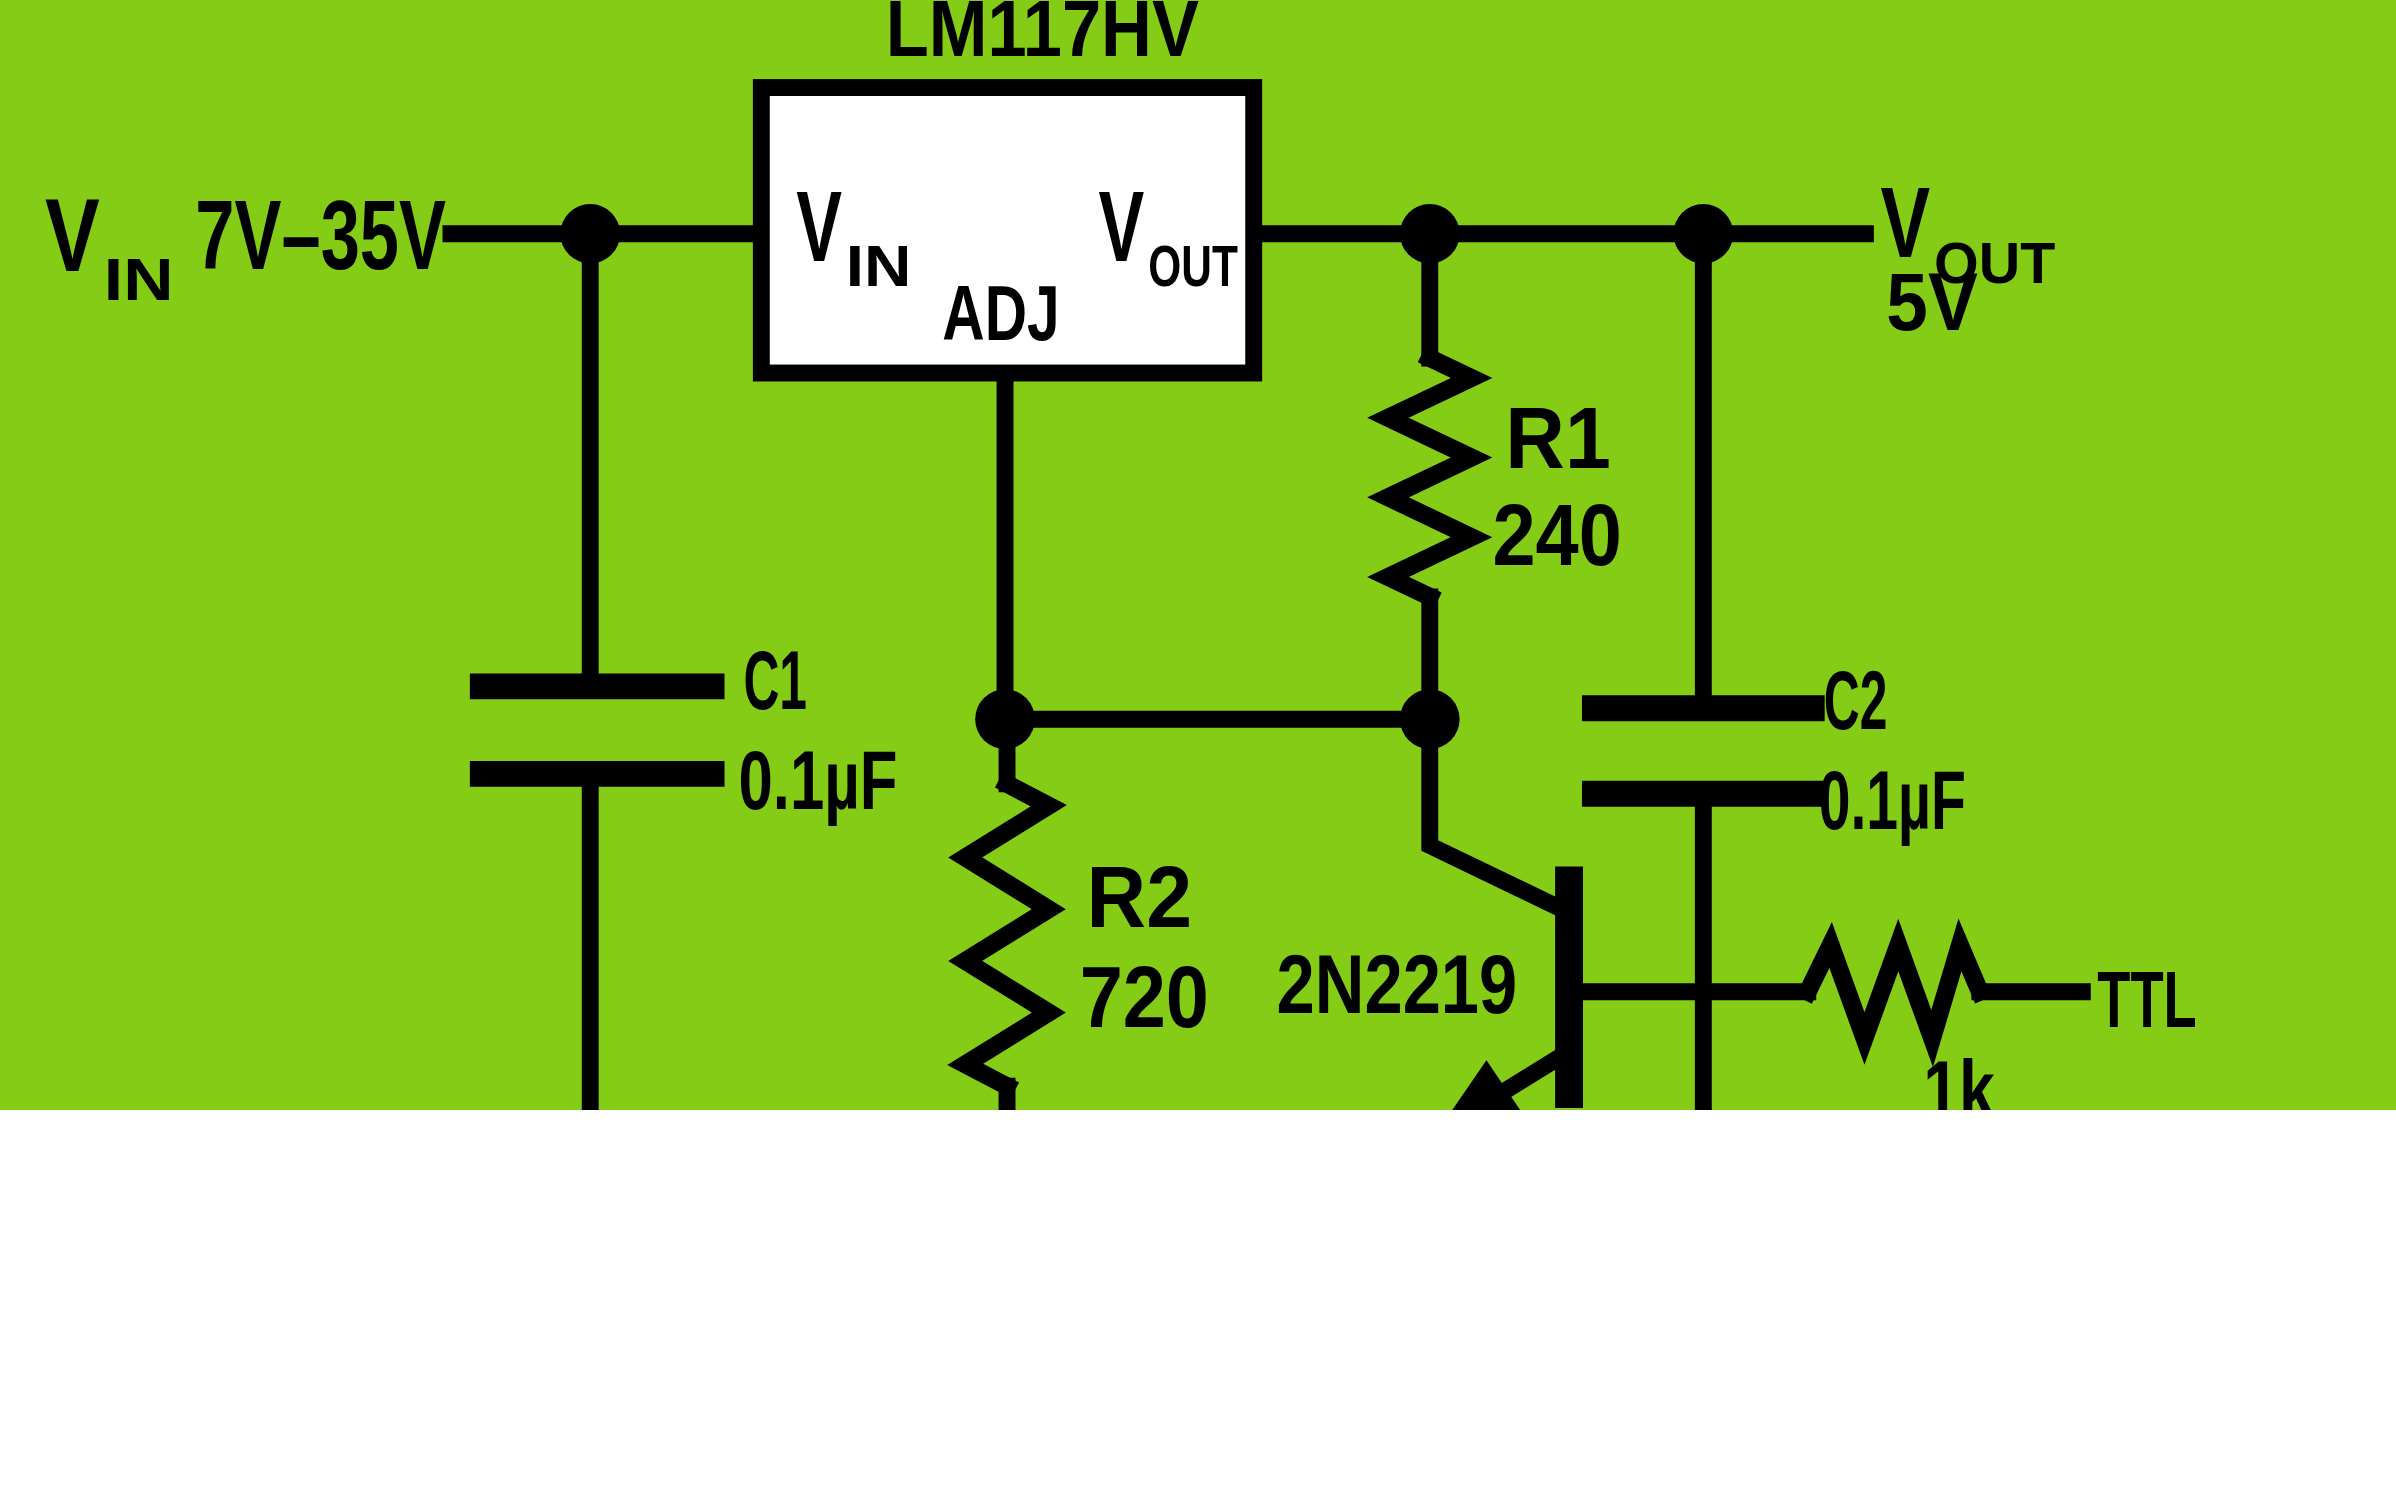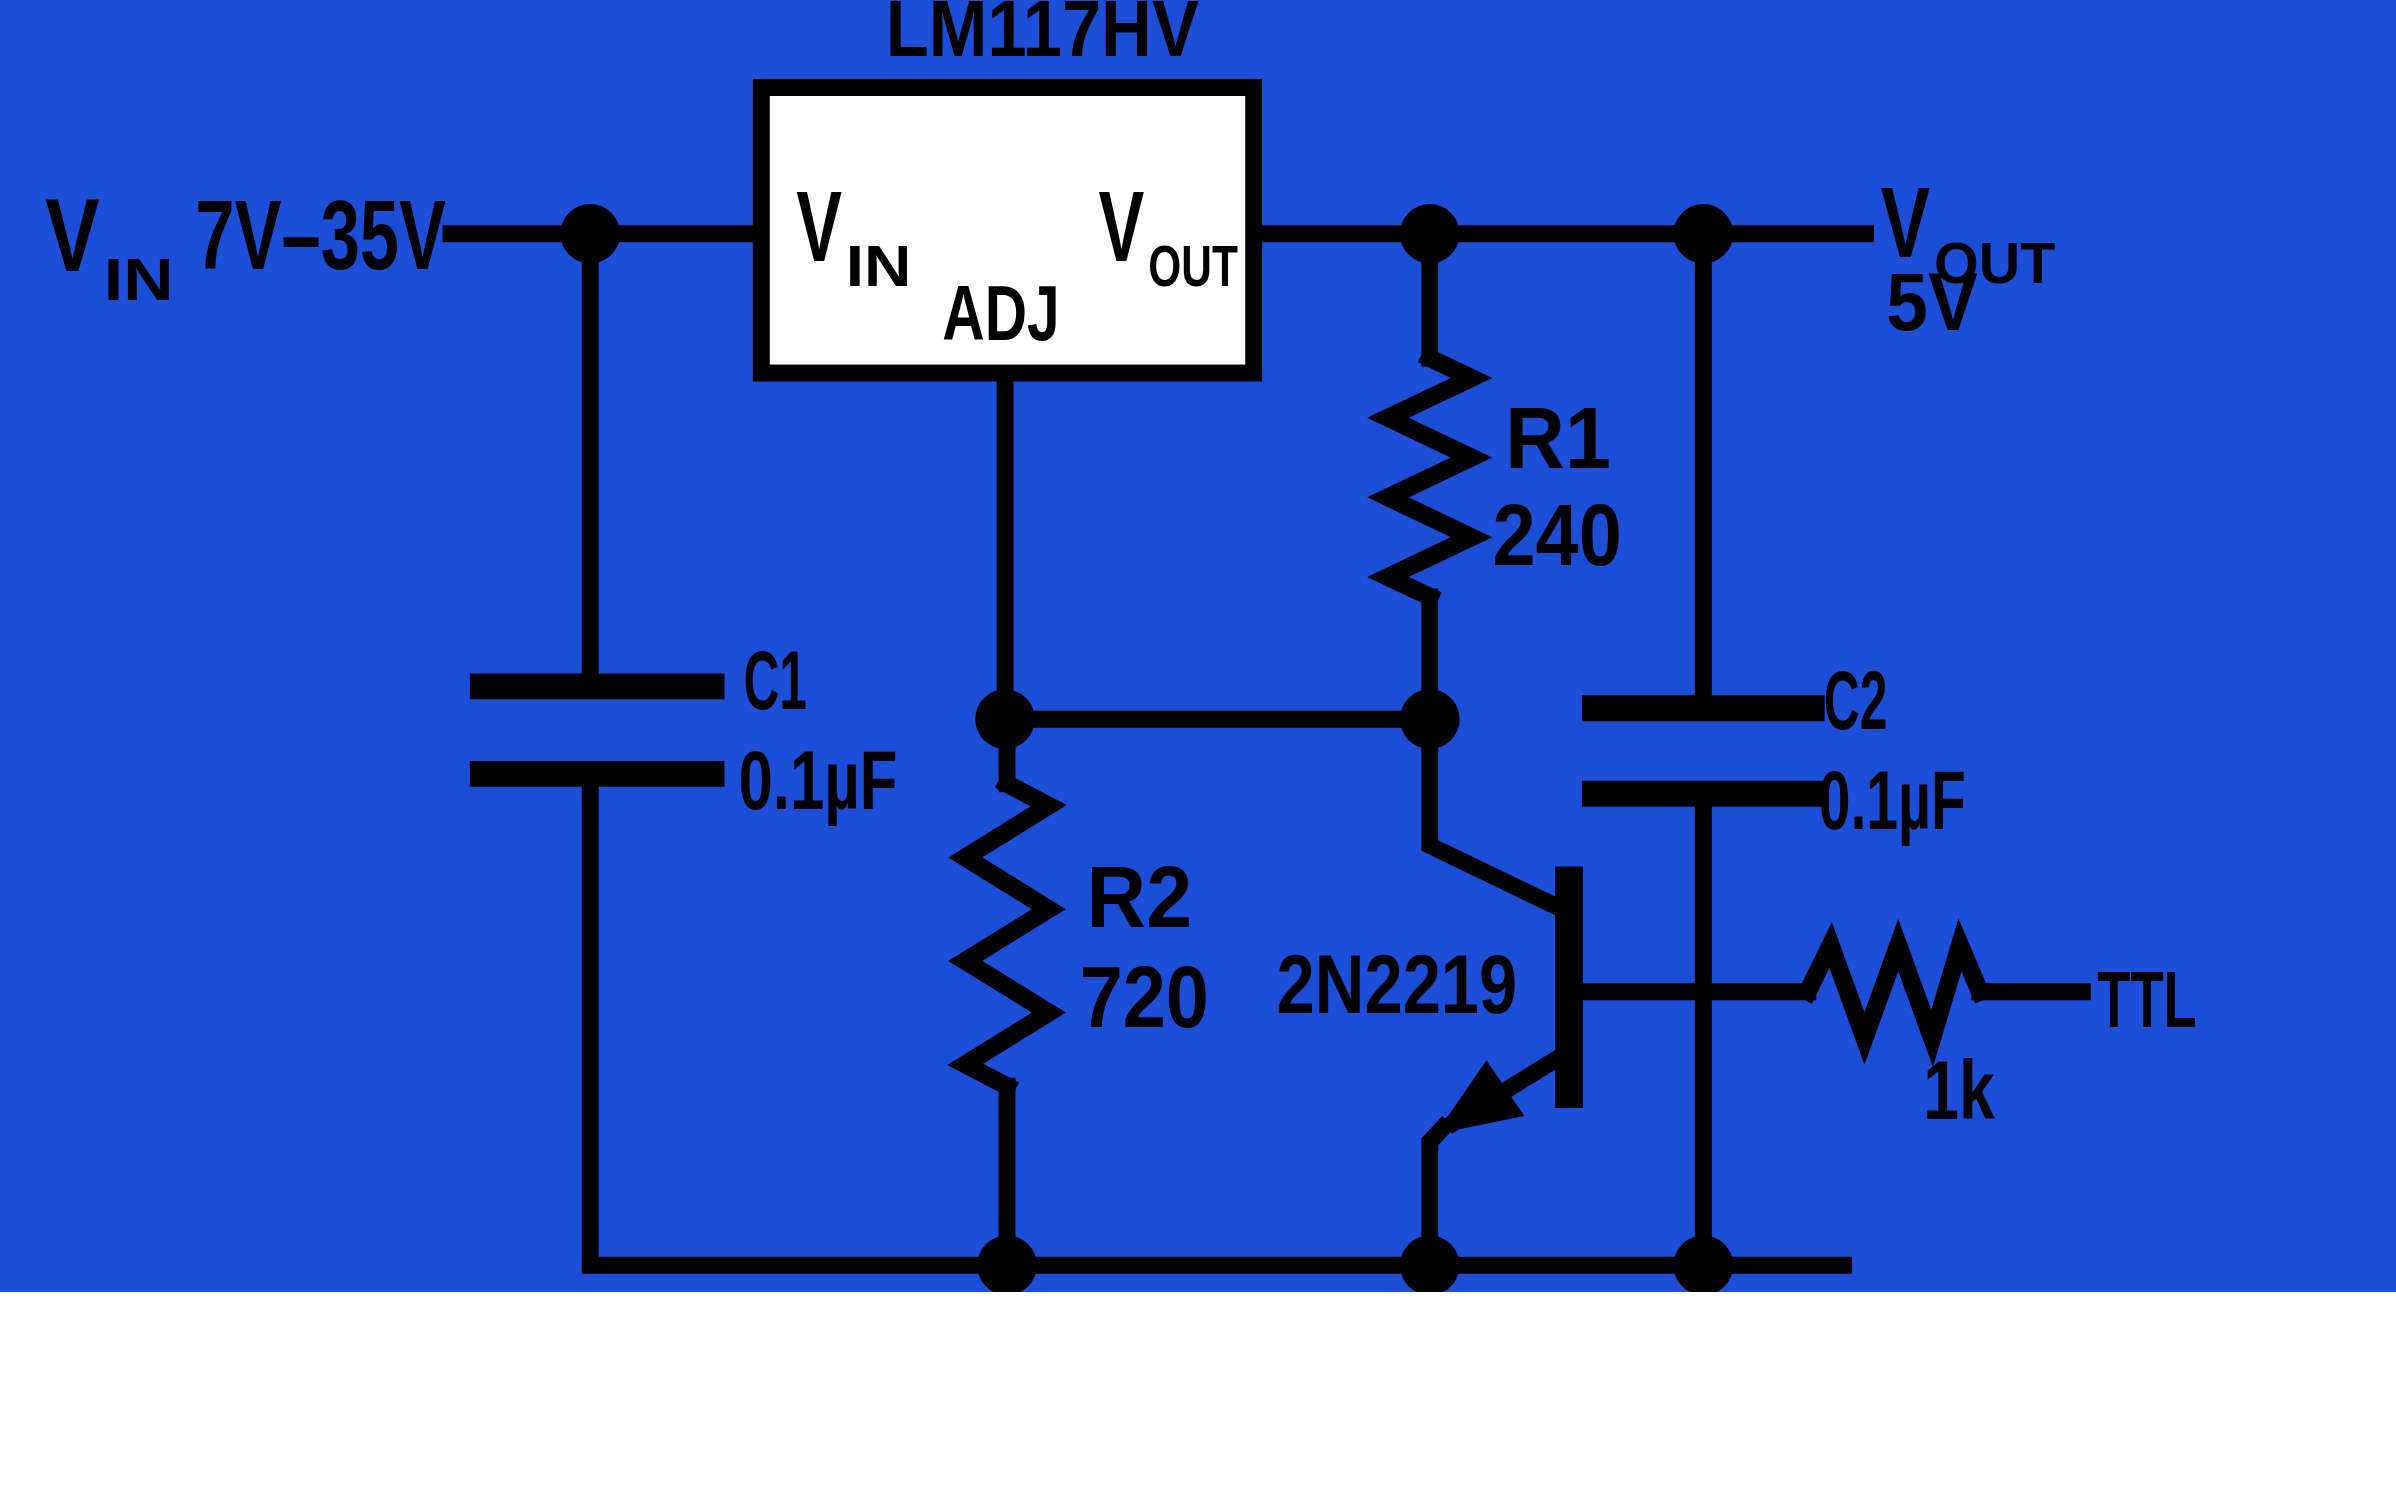--- a/index.html
+++ b/index.html
@@ -1,19 +1,19 @@
 <!DOCTYPE html>
 <html><head>
 <meta charset="utf-8">
 <style>
   html,body { margin:0; padding:0; background:#ffffff; }
   .canvas {
     position:relative;
-    width:2397px; height:1292px;
-    background:#1d4ed8;
+    width:2397px; height:1110px;
+    background:#84cc16;
     overflow:hidden;
   }
   svg { display:block; width:2397px; height:1507px; }
   .wire   { stroke:#000; stroke-width:17; fill:none; stroke-linecap:square; stroke-linejoin:miter; }
   .plate  { stroke:#000; stroke-width:26; fill:none; stroke-linecap:square; }
   .zigzag { stroke:#000; stroke-width:18; fill:none; stroke-linejoin:miter; stroke-linecap:square; }
   .bar    { stroke:#000; stroke-width:28; fill:none; stroke-linecap:square; }
   .gnd    { stroke:#000; stroke-width:22; fill:none; stroke-linecap:square; }
   .boxrect{ stroke:#000; stroke-width:17; fill:#ffffff; }
   .dot    { fill:#000; stroke:none; }

